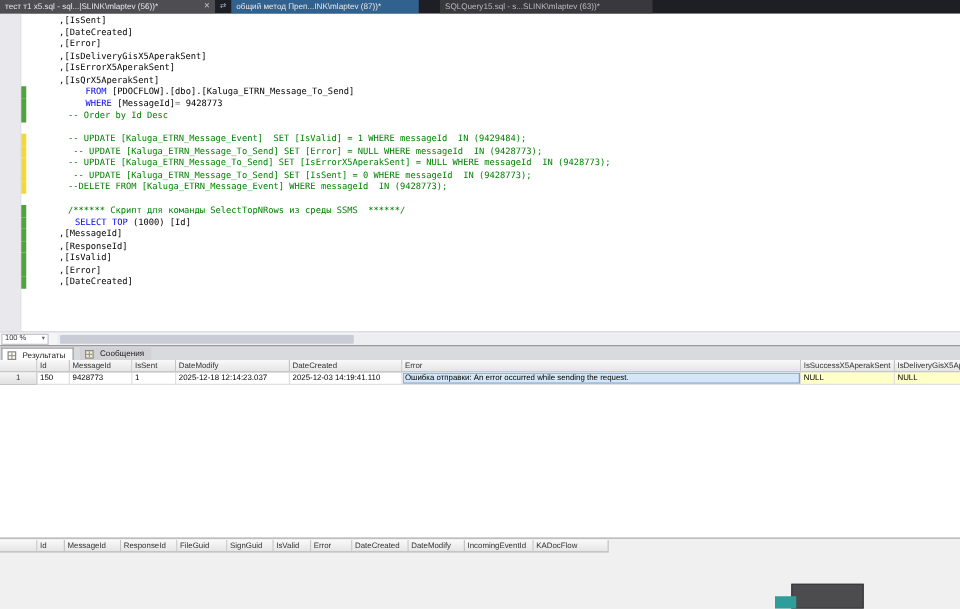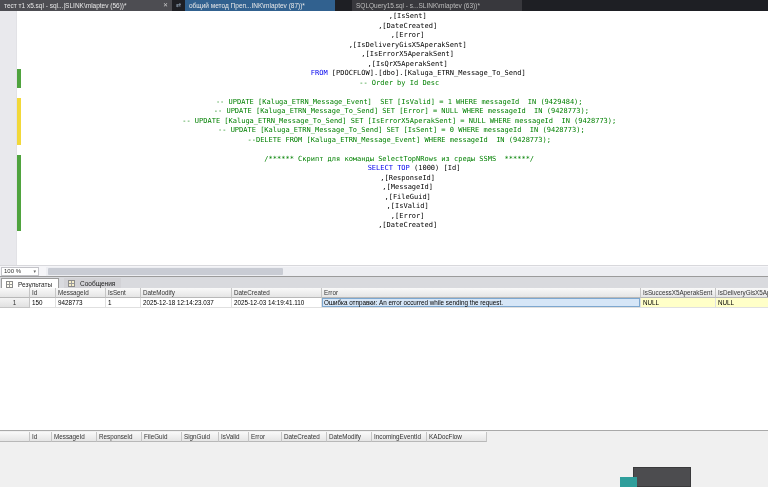--- a/index.html
+++ b/index.html
@@ -15,26 +15,26 @@
   .tab-1 .close{float:right;color:#c9c9c9;font-size:6px;line-height:11px;margin-left:3px;}
   .promote{position:absolute;left:173px;top:0;width:11px;height:11px;color:#9fb3c6;font-size:6px;
            line-height:11px;text-align:center;}
   .tab-2{left:185px;width:150px;background:var(--active-tab-blue);}
   .tab-3{left:352px;width:170px;background:#38383d;color:#bdbdbd;}
 
   
   .editor{position:absolute;top:11px;left:0;width:768px;height:254px;background:#fff;overflow:hidden;}
   .ind-margin{position:absolute;left:0;top:0;width:17px;height:254px;background:#e9e9ed;border-right:1px solid #e2e2e6;}
   .lines{position:absolute;left:22px;top:1px;right:0;font-family:"DejaVu Sans Mono",monospace;font-size:7px;color:#000;}
-  .line{position:relative;height:9.5px;line-height:9.5px;white-space:pre;text-align:center;}
+  .line{position:relative;height:9.5px;line-height:9.5px;white-space:pre;}
   .mark{position:absolute;left:-5px;top:0;width:4px;height:100%;}
   .mark-g{background:var(--change-saved);}
   .mark-y{background:var(--change-unsaved);}
   .tok-kw{color:var(--keyword);margin-left:38px;}
-  .tok-cmt{color:var(--comment);}
+  .tok-cmt{color:var(--comment);padding-left:24px;}
   .tok-op{color:var(--operator);}
   .tok-pl{color:#000;}
 
   
   .zoombar{position:absolute;top:265px;left:0;width:768px;height:11px;background:#f5f5f8;border-top:1px solid #d8d8dc;}
   .zoom-box{position:absolute;left:1px;top:1px;width:38px;height:9px;background:#fff;border:1px solid #c3c3c8;
             font-size:6px;line-height:7px;color:#333;padding:0 2px;white-space:nowrap;}
   .zoom-caret{float:right;font-size:5px;color:#666;line-height:7px;}
   .hscroll{position:absolute;left:46px;right:0;top:1px;height:9px;background:#edeef2;}
   .hthumb{position:absolute;left:2px;top:1px;width:235px;height:7px;background:#c9ccd4;border-radius:1px;}
@@ -87,33 +87,33 @@
   <div class="editor">
     <div class="ind-margin"></div>
     <div class="lines">
         <div class="line"><span class="tok-pl">      ,[IsSent]</span></div>
         <div class="line"><span class="tok-pl">      ,[DateCreated]</span></div>
         <div class="line"><span class="tok-pl">      ,[Error]</span></div>
         <div class="line"><span class="tok-pl">      ,[IsDeliveryGisX5AperakSent]</span></div>
         <div class="line"><span class="tok-pl">      ,[IsErrorX5AperakSent]</span></div>
         <div class="line"><span class="tok-pl">      ,[IsQrX5AperakSent]</span></div>
         <div class="line"><span class="mark mark-g"></span><span class="tok-kw">  FROM</span><span class="tok-pl"> [PDOCFLOW].[dbo].[Kaluga_ETRN_Message_To_Send]</span></div>
+        <div class="line"><span class="mark mark-g"></span><span class="tok-kw">  WHERE</span><span class="tok-pl"> [MessageId]</span><span class="tok-op">=</span><span class="tok-pl"> 9428773</span></div>
         <div class="line"><span class="mark mark-g"></span><span class="tok-cmt">  -- Order by Id Desc</span></div>
         <div class="line"></div>
         <div class="line"><span class="mark mark-y"></span><span class="tok-cmt">  -- UPDATE [Kaluga_ETRN_Message_Event]  SET [IsValid] = 1 WHERE messageId  IN (9429484);</span></div>
         <div class="line"><span class="mark mark-y"></span><span class="tok-cmt">   -- UPDATE [Kaluga_ETRN_Message_To_Send] SET [Error] = NULL WHERE messageId  IN (9428773);</span></div>
         <div class="line"><span class="mark mark-y"></span><span class="tok-cmt">  -- UPDATE [Kaluga_ETRN_Message_To_Send] SET [IsErrorX5AperakSent] = NULL WHERE messageId  IN (9428773);</span></div>
         <div class="line"><span class="mark mark-y"></span><span class="tok-cmt">   -- UPDATE [Kaluga_ETRN_Message_To_Send] SET [IsSent] = 0 WHERE messageId  IN (9428773);</span></div>
         <div class="line"><span class="mark mark-y"></span><span class="tok-cmt">  --DELETE FROM [Kaluga_ETRN_Message_Event] WHERE messageId  IN (9428773);</span></div>
         <div class="line"></div>
         <div class="line"><span class="mark mark-g"></span><span class="tok-cmt">  /****** Скрипт для команды SelectTopNRows из среды SSMS  ******/</span></div>
         <div class="line"><span class="mark mark-g"></span><span class="tok-kw">SELECT TOP</span><span class="tok-pl"> (1000) [Id]</span></div>
+        <div class="line"><span class="mark mark-g"></span><span class="tok-pl">      ,[MessageId]</span></div>
         <div class="line"><span class="mark mark-g"></span><span class="tok-pl">      ,[ResponseId]</span></div>
-        <div class="line"><span class="mark mark-g"></span><span class="tok-pl">      ,[MessageId]</span></div>
-        <div class="line"><span class="mark mark-g"></span><span class="tok-pl">      ,[FileGuid]</span></div>
         <div class="line"><span class="mark mark-g"></span><span class="tok-pl">      ,[IsValid]</span></div>
         <div class="line"><span class="mark mark-g"></span><span class="tok-pl">      ,[Error]</span></div>
         <div class="line"><span class="mark mark-g"></span><span class="tok-pl">      ,[DateCreated]</span></div>
       </div>
   </div>
 
   <div class="zoombar">
     <div class="zoom-box">
       <span class="zoom-caret">▾</span>
       <span>100 %</span>

